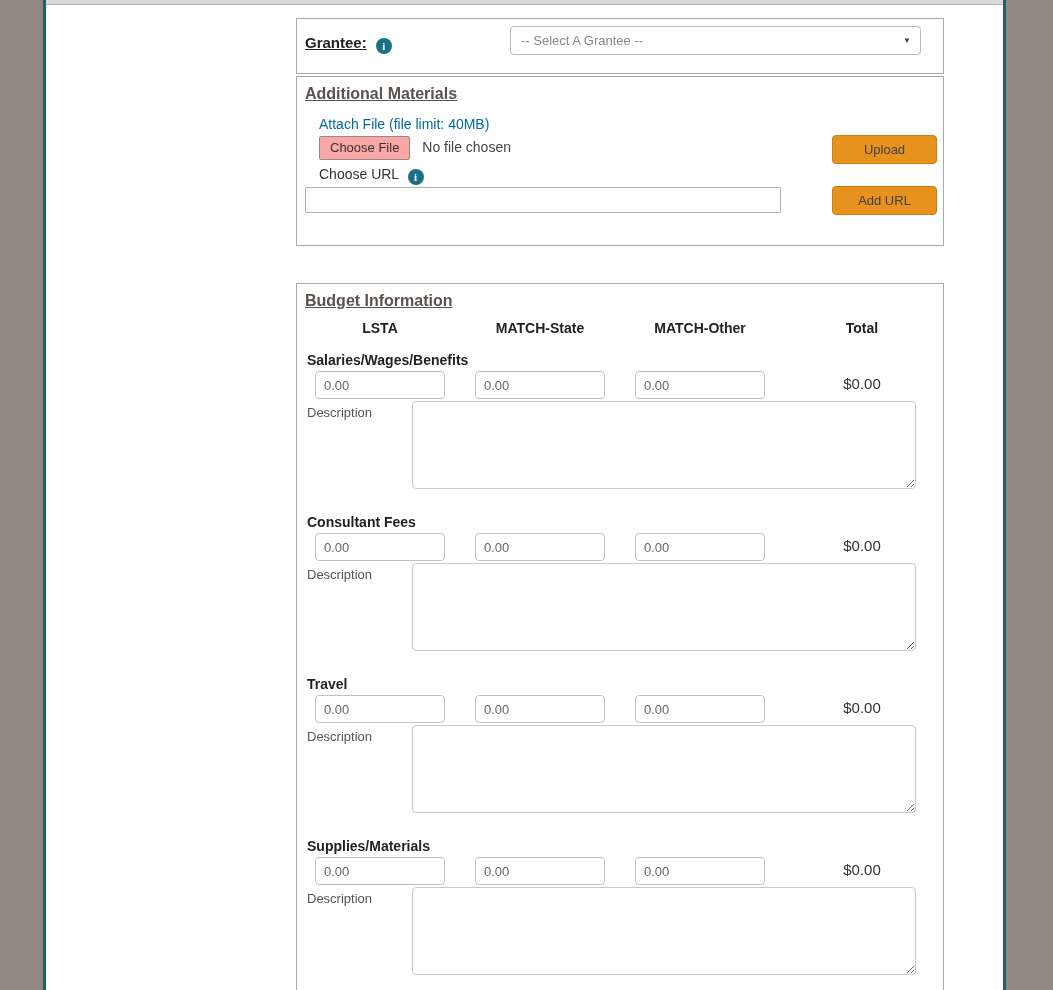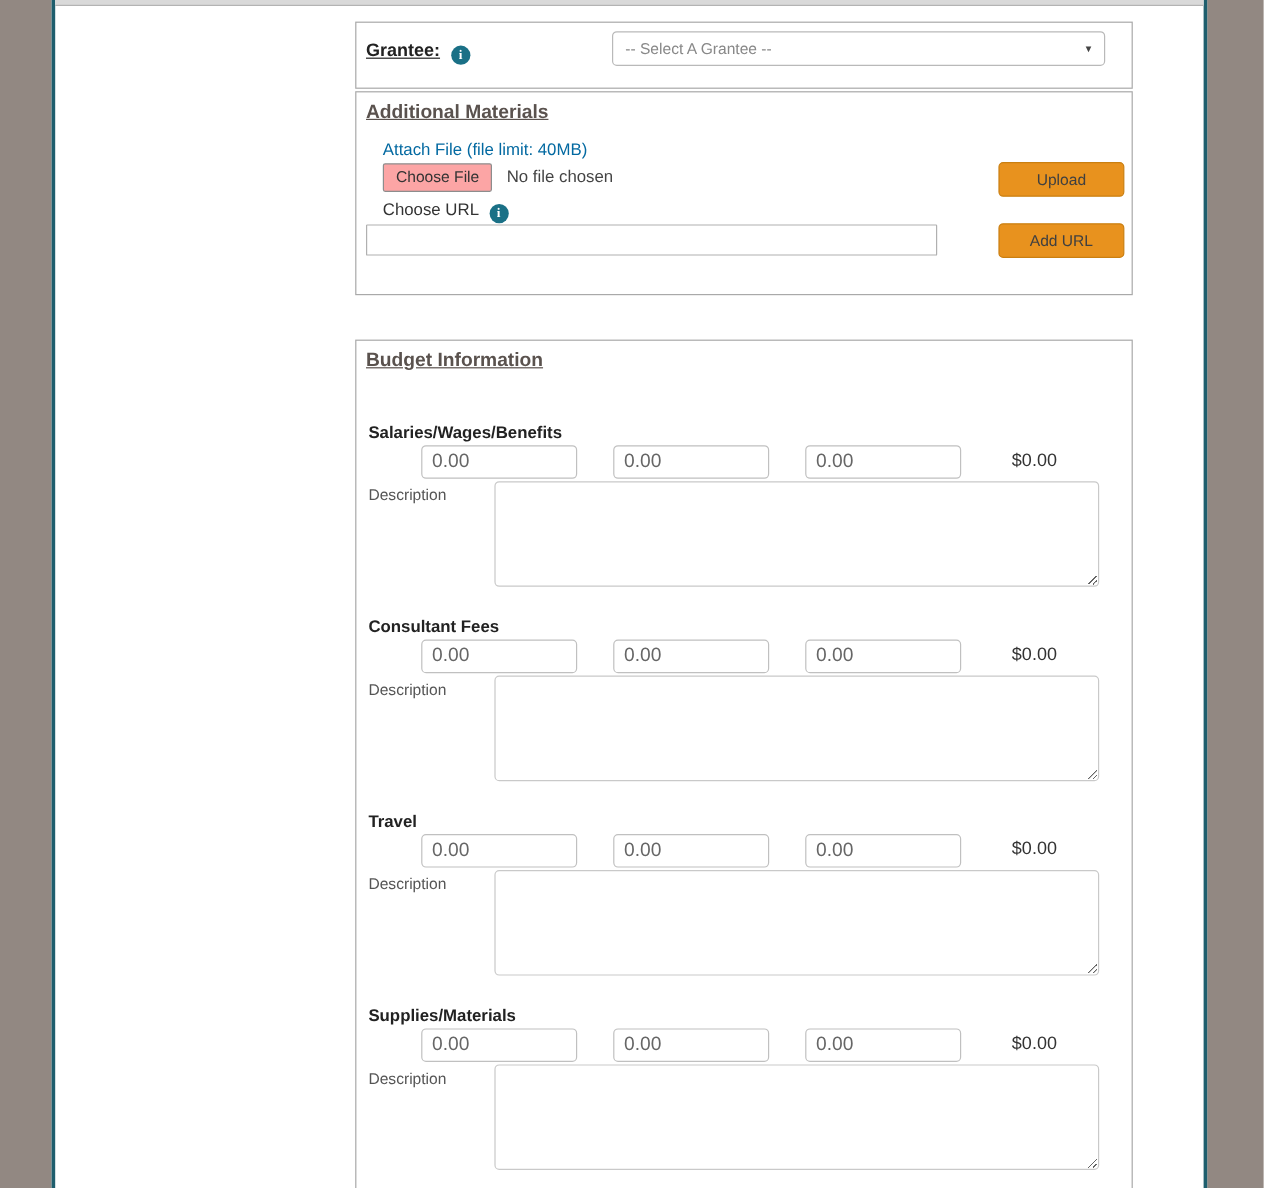--- a/index.html
+++ b/index.html
@@ -145,24 +145,23 @@
     font-size: 14px;
     font-weight: bold;
     color: #222;
   }
   .amt-input {
     position: absolute;
     top: 19px;
     width: 130px; height: 28px;
     border: 1px solid #c0c0c0;
     border-radius: 4px;
-    font-size: 16px;
+    font-size: 13px;
     color: #666;
     padding: 0 8px;
-    margin-left: 36px;
   }
   .amt-input.c0 { left: 18px; }
   .amt-input.c1 { left: 178px; }
   .amt-input.c2 { left: 338px; }
   .row-total {
     position: absolute;
     left: 500px; top: 23px;
     width: 130px;
     text-align: center;
     font-size: 15px;
@@ -215,20 +214,26 @@
     <div class="am-url-label">
       <span>Choose URL</span>
       <span class="info-icon"></span>
     </div>
     <input class="url-input" type="text" value="" style="">
     <button class="btn-orange btn-addurl">Add URL</button>
   </div>
 
   <div class="box box-budget">
     <div class="section-title">Budget Information</div>
+    <div class="budget-headers">
+      <span class="col-head c0">LSTA</span>
+      <span class="col-head c1">MATCH-State</span>
+      <span class="col-head c2">MATCH-Other</span>
+      <span class="col-head c3">Total</span>
+    </div>
     <div class="budget-rows">
   <div class="budget-row">
     <div class="row-label">Salaries/Wages/Benefits</div>
     <input class="amt-input c0" type="text" value="0.00" style="">
     <input class="amt-input c1" type="text" value="0.00" style="">
     <input class="amt-input c2" type="text" value="0.00" style="">
     <div class="row-total">$0.00</div>
     <div class="desc-label">Description</div>
     <textarea class="desc-textarea" style=""></textarea>
   </div>

